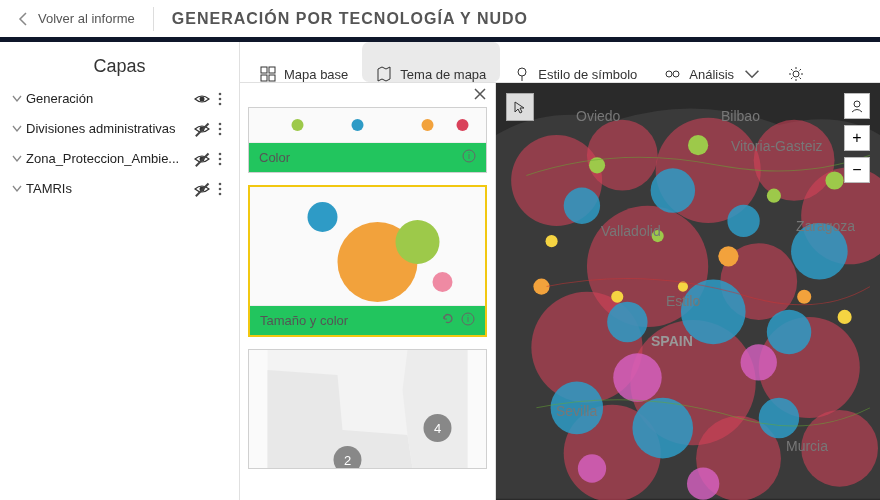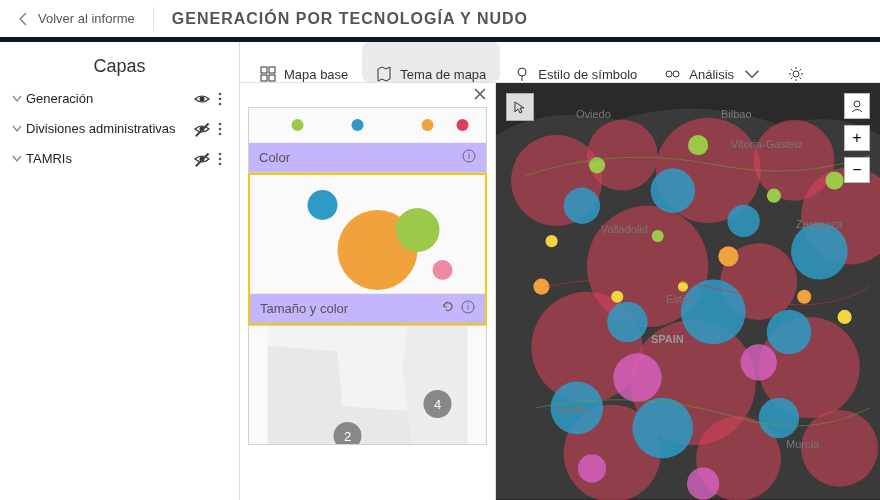--- a/index.html
+++ b/index.html
@@ -22,34 +22,34 @@
   .workspace { flex: 1; display: flex; flex-direction: column; position: relative; }
   .toolbar { height: 44px; border-bottom: 1px solid #e0e0e0; display: flex; align-items: stretch; padding: 0 6px; }
   .tool { display: flex; align-items: flex-end; gap: 8px; padding: 0 14px; cursor: pointer; color: #333; }
   .tool.active { background: #eaeaea; border-radius: 7px; }
   .tool svg { width: 16px; height: 16px; }
   .tool .dd { margin-left: 2px; }
   .content { flex: 1; display: flex; position: relative; }
   .theme-panel { width: 256px; border-right: 1px solid #e0e0e0; padding: 6px 8px; overflow: hidden; position: relative; }
   .close { position: absolute; right: 8px; top: 4px; cursor: pointer; color: #555; }
   .close svg { width: 14px; height: 14px; }
-  .card { border: 1px solid #d0d0d0; background: #c4b5fd; }
+  .card { border: 1px solid #d0d0d0; background: #22c55e; margin-bottom: 12px; }
   .card.sel { border: 2px solid #f2c811; }
   .card .preview { height: 118px; position: relative; background: #fafafa; }
   .card.short .preview { height: 34px; }
   .card .meta { display: flex; align-items: center; padding: 6px 10px; border-top: 1px solid #eee; color: #555; }
   .card .meta .name { flex: 1; }
   .card .meta svg { width: 14px; height: 14px; margin-left: 6px; }
   .map { flex: 1; background: #2a2a2a; position: relative; overflow: hidden; }
   .map svg.bubbles { width: 100%; height: 100%; }
   .map-ctrl { position: absolute; right: 10px; display: flex; flex-direction: column; gap: 6px; }
   .map-ctrl.top { top: 10px; }
   .map-ctrl button { width: 26px; height: 26px; background: #fff; border: 1px solid #bbb; cursor: pointer; font-size: 16px; line-height: 1; display:flex; align-items:center; justify-content:center; }
   .cursor-tool { position: absolute; left: 10px; top: 10px; width: 28px; height: 28px; background: #ddd; border: 1px solid #aaa; display:flex; align-items:center; justify-content:center; }
-  .map .label { position: absolute; color: #777; font-size: 11px; pointer-events: none; text-align: center; }
+  .map .label { position: absolute; color: #777; font-size: 14px; pointer-events: none; text-align: center; }
   .eye-off::after { content: ""; position: absolute; width: 18px; height: 1.5px; background: #444; transform: rotate(-45deg); left: 0; top: 8px; }
   .eye-wrap { position: relative; display: inline-block; width: 18px; height: 16px; }
 </style>
 </head>
 <body>
 
 <div class="breadcrumb">
   <div class="back">
     <svg viewBox="0 0 10 16">
         <path d="M8 2 L2 8 L8 14" stroke="#888" stroke-width="1.5" fill="none"></path>
@@ -77,20 +77,35 @@
               <circle cx="8" cy="3" r="1.3" fill="#555"></circle>
               <circle cx="8" cy="8" r="1.3" fill="#555"></circle>
               <circle cx="8" cy="13" r="1.3" fill="#555"></circle>
             </svg></span>
         </div>
         <div class="layer">
           <span class="chev"><svg viewBox="0 0 10 8">
               <path d="M1 1 L5 6 L9 1" stroke="#888" fill="none" stroke-width="1.3"></path>
             </svg></span>
           <span class="lbl">Divisiones administrativas</span>
+          <span class="vis"><span class="eye-wrap eye-off"><svg viewBox="0 0 16 16">
+                <path d="M1 8 Q8 2 15 8 Q8 14 1 8 Z" fill="none" stroke="#333" stroke-width="1.2"></path>
+                <circle cx="8" cy="8" r="2.5" fill="#333"></circle>
+              </svg></span></span>
+          <span class="more"><svg viewBox="0 0 16 16">
+              <circle cx="8" cy="3" r="1.3" fill="#555"></circle>
+              <circle cx="8" cy="8" r="1.3" fill="#555"></circle>
+              <circle cx="8" cy="13" r="1.3" fill="#555"></circle>
+            </svg></span>
+        </div>
+        <div class="layer">
+          <span class="chev"><svg viewBox="0 0 10 8">
+              <path d="M1 1 L5 6 L9 1" stroke="#888" fill="none" stroke-width="1.3"></path>
+            </svg></span>
+          <span class="lbl">Zona_Proteccion_Ambie...</span>
           <span class="vis"><span class="eye-wrap eye-off"><svg viewBox="0 0 16 16">
                 <path d="M1 8 Q8 2 15 8 Q8 14 1 8 Z" fill="none" stroke="#333" stroke-width="1.2"></path>
                 <circle cx="8" cy="8" r="2.5" fill="#333"></circle>
               </svg></span></span>
           <span class="more"><svg viewBox="0 0 16 16">
               <circle cx="8" cy="3" r="1.3" fill="#555"></circle>
               <circle cx="8" cy="8" r="1.3" fill="#555"></circle>
               <circle cx="8" cy="13" r="1.3" fill="#555"></circle>
             </svg></span>
         </div>

